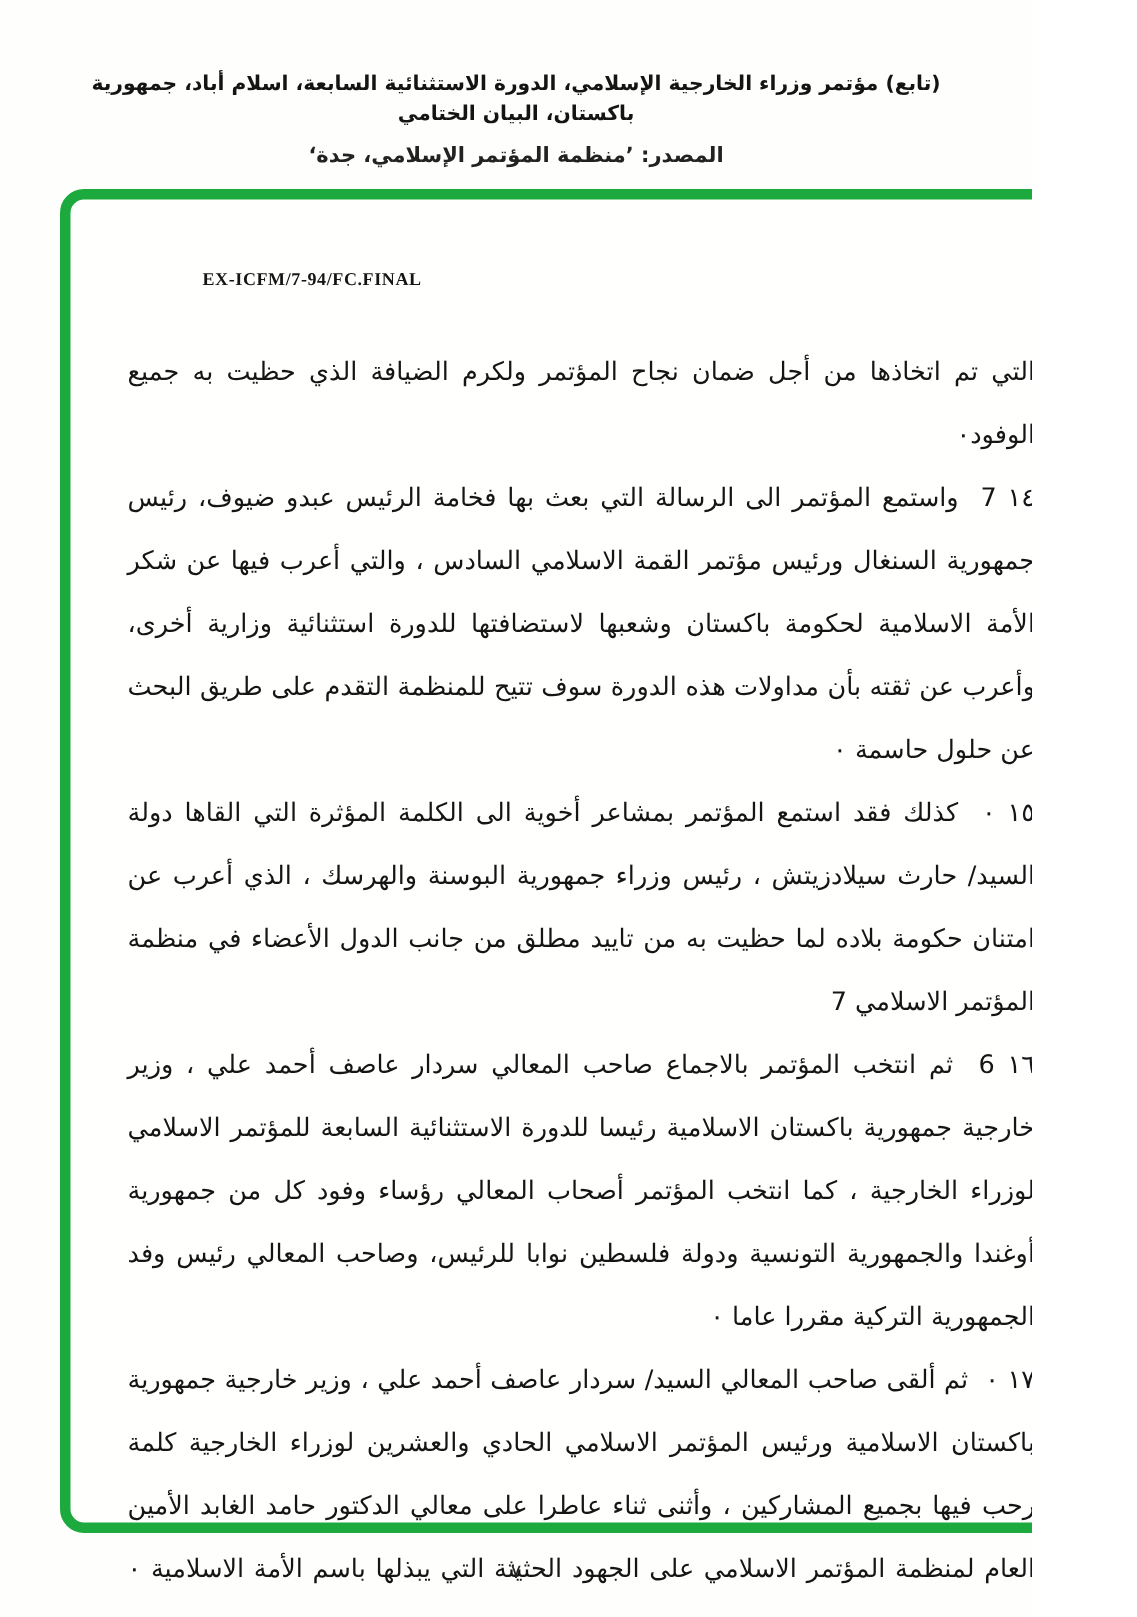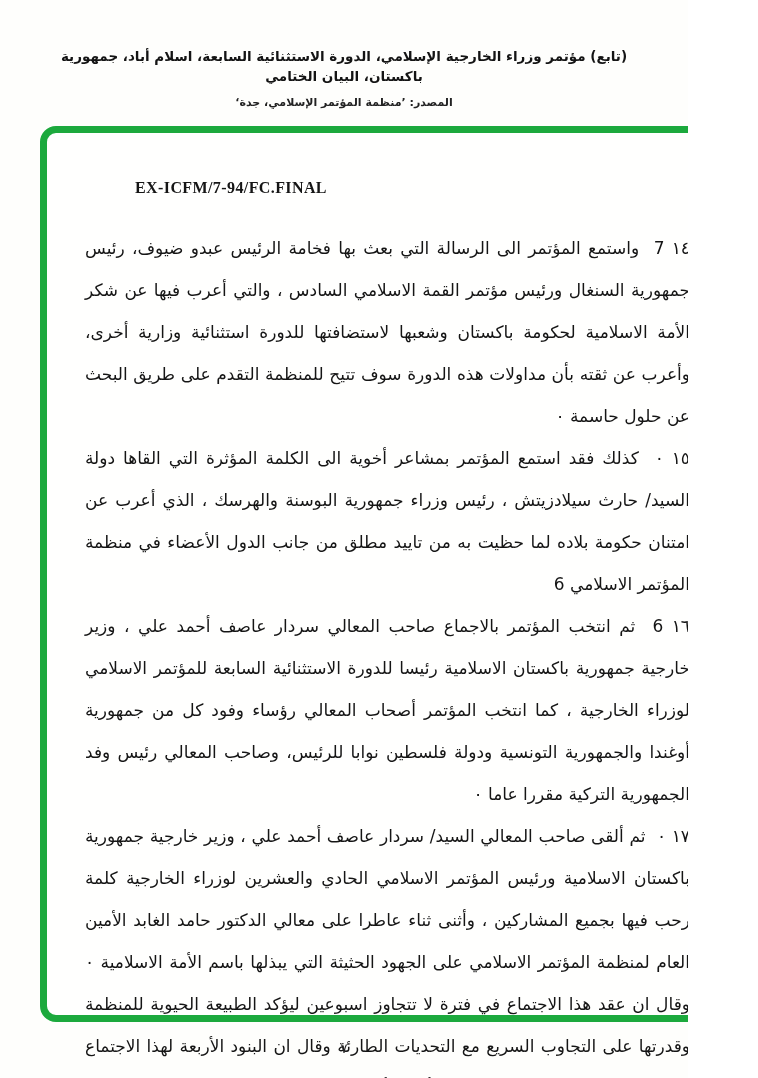--- a/index.html
+++ b/index.html
@@ -15,36 +15,36 @@
     position:absolute;top:46px;left:0;right:0;
     text-align:center;direction:rtl;
   }
   .header-title{
     font-size:13.5px;font-weight:bold;color:#141414;
     line-height:1.5;letter-spacing:0;
     padding:0 55px;
   }
   .header-source{
     margin-top:9px;
-    font-size:11px;font-weight:bold;color:#222;
+    font-size:14px;font-weight:bold;color:#222;
   }
   .frame{
     position:absolute;
     left:40px;top:126px;
     width:673px;height:882px;
     border:7px solid #1ca93d;
     border-radius:16px;
     background:#fffffe;
   }
   .doc-ref{
     position:absolute;
     left:88px;top:46px;
     font-family:"Liberation Serif",serif;
     font-weight:bold;
-    font-size:16px;
+    font-size:12px;
     letter-spacing:0.4px;
     color:#151515;
     direction:ltr;
   }
   .body-text{
     position:absolute;
     top:94px;
     right:30px;left:38px;
     direction:rtl;
     font-size:17px;
@@ -70,24 +70,25 @@
     <div class="header-title">(تابع) مؤتمر وزراء الخارجية الإسلامي، الدورة الاستثنائية السابعة، اسلام أباد، جمهورية باكستان، البيان الختامي</div>
     <div class="header-source">المصدر: ’منظمة المؤتمر الإسلامي، جدة‘</div>
   </div>
 
   <div class="frame" style="border-color: rgb(28, 169, 61);">
 
     <div class="doc-ref">EX-ICFM/7-94/FC.FINAL</div>
 
     <div class="body-text">
 
+      <p><span class="pnum"></span> <span>التي تم اتخاذها من أجل  ضمان نجاح المؤتمر ولكرم الضيافة الذي حظيت به جميع الوفود٠</span></p>
 
       <p><span class="pnum">١٤ 7</span>&nbsp;&nbsp;<span>واستمع المؤتمر الى الرسالة التي بعث بها فخامة الرئيس عبدو ضيوف، رئيس جمهورية السنغال ورئيس مؤتمر القمة الاسلامي السادس ، والتي أعرب فيها عن شكر الأمة الاسلامية لحكومة باكستان وشعبها لاستضافتها للدورة استثنائية وزارية أخرى، وأعرب عن ثقته بأن مداولات هذه الدورة سوف تتيح للمنظمة التقدم على طريق البحث عن حلول حاسمة ٠</span></p>
 
-      <p><span class="pnum">١٥ ٠</span>&nbsp;&nbsp;<span>كذلك فقد استمع المؤتمر بمشاعر أخوية الى الكلمة المؤثرة التي القاها دولة السيد/ حارث سيلادزيتش ، رئيس وزراء جمهورية البوسنة والهرسك ، الذي أعرب عن امتنان حكومة بلاده لما حظيت به من تاييد مطلق من جانب الدول الأعضاء في منظمة المؤتمر الاسلامي 6</span></p>
+      <p><span class="pnum">١٥ ٠</span>&nbsp;&nbsp;<span>كذلك فقد استمع المؤتمر بمشاعر أخوية الى الكلمة المؤثرة التي القاها دولة السيد/ حارث سيلادزيتش ، رئيس وزراء جمهورية البوسنة والهرسك ، الذي أعرب عن امتنان حكومة بلاده لما حظيت به من تاييد مطلق من جانب الدول الأعضاء في منظمة المؤتمر الاسلامي 7</span></p>
 
       <p><span class="pnum">١٦ 6</span>&nbsp;&nbsp;<span>ثم انتخب المؤتمر بالاجماع صاحب المعالي سردار عاصف أحمد علي ، وزير خارجية جمهورية باكستان الاسلامية رئيسا للدورة الاستثنائية السابعة للمؤتمر الاسلامي لوزراء الخارجية ، كما انتخب المؤتمر أصحاب المعالي رؤساء وفود كل من جمهورية أوغندا والجمهورية التونسية ودولة فلسطين نوابا للرئيس، وصاحب المعالي رئيس وفد الجمهورية التركية مقررا عاما ٠</span></p>
 
       <p><span class="pnum">١٧ ٠</span>&nbsp;&nbsp;<span>ثم ألقى صاحب المعالي السيد/ سردار عاصف أحمد علي ، وزير خارجية جمهورية باكستان الاسلامية ورئيس المؤتمر الاسلامي الحادي والعشرين لوزراء الخارجية كلمة رحب فيها بجميع المشاركين ، وأثنى ثناء عاطرا على معالي الدكتور حامد الغابد الأمين العام لمنظمة المؤتمر الاسلامي على الجهود الحثيثة التي يبذلها باسم الأمة الاسلامية ٠ وقال ان عقد هذا الاجتماع في فترة لا تتجاوز اسبوعين ليؤكد الطبيعة الحيوية للمنظمة وقدرتها على التجاوب السريع مع التحديات الطارئة وقال ان البنود الأربعة لهذا الاجتماع لفي حاجة ماسة لاهتمامها العاجل ٠ وأوضح أن</span></p>
 
     </div>
   </div>
 
   <div class="page-number">٧</div>
 

